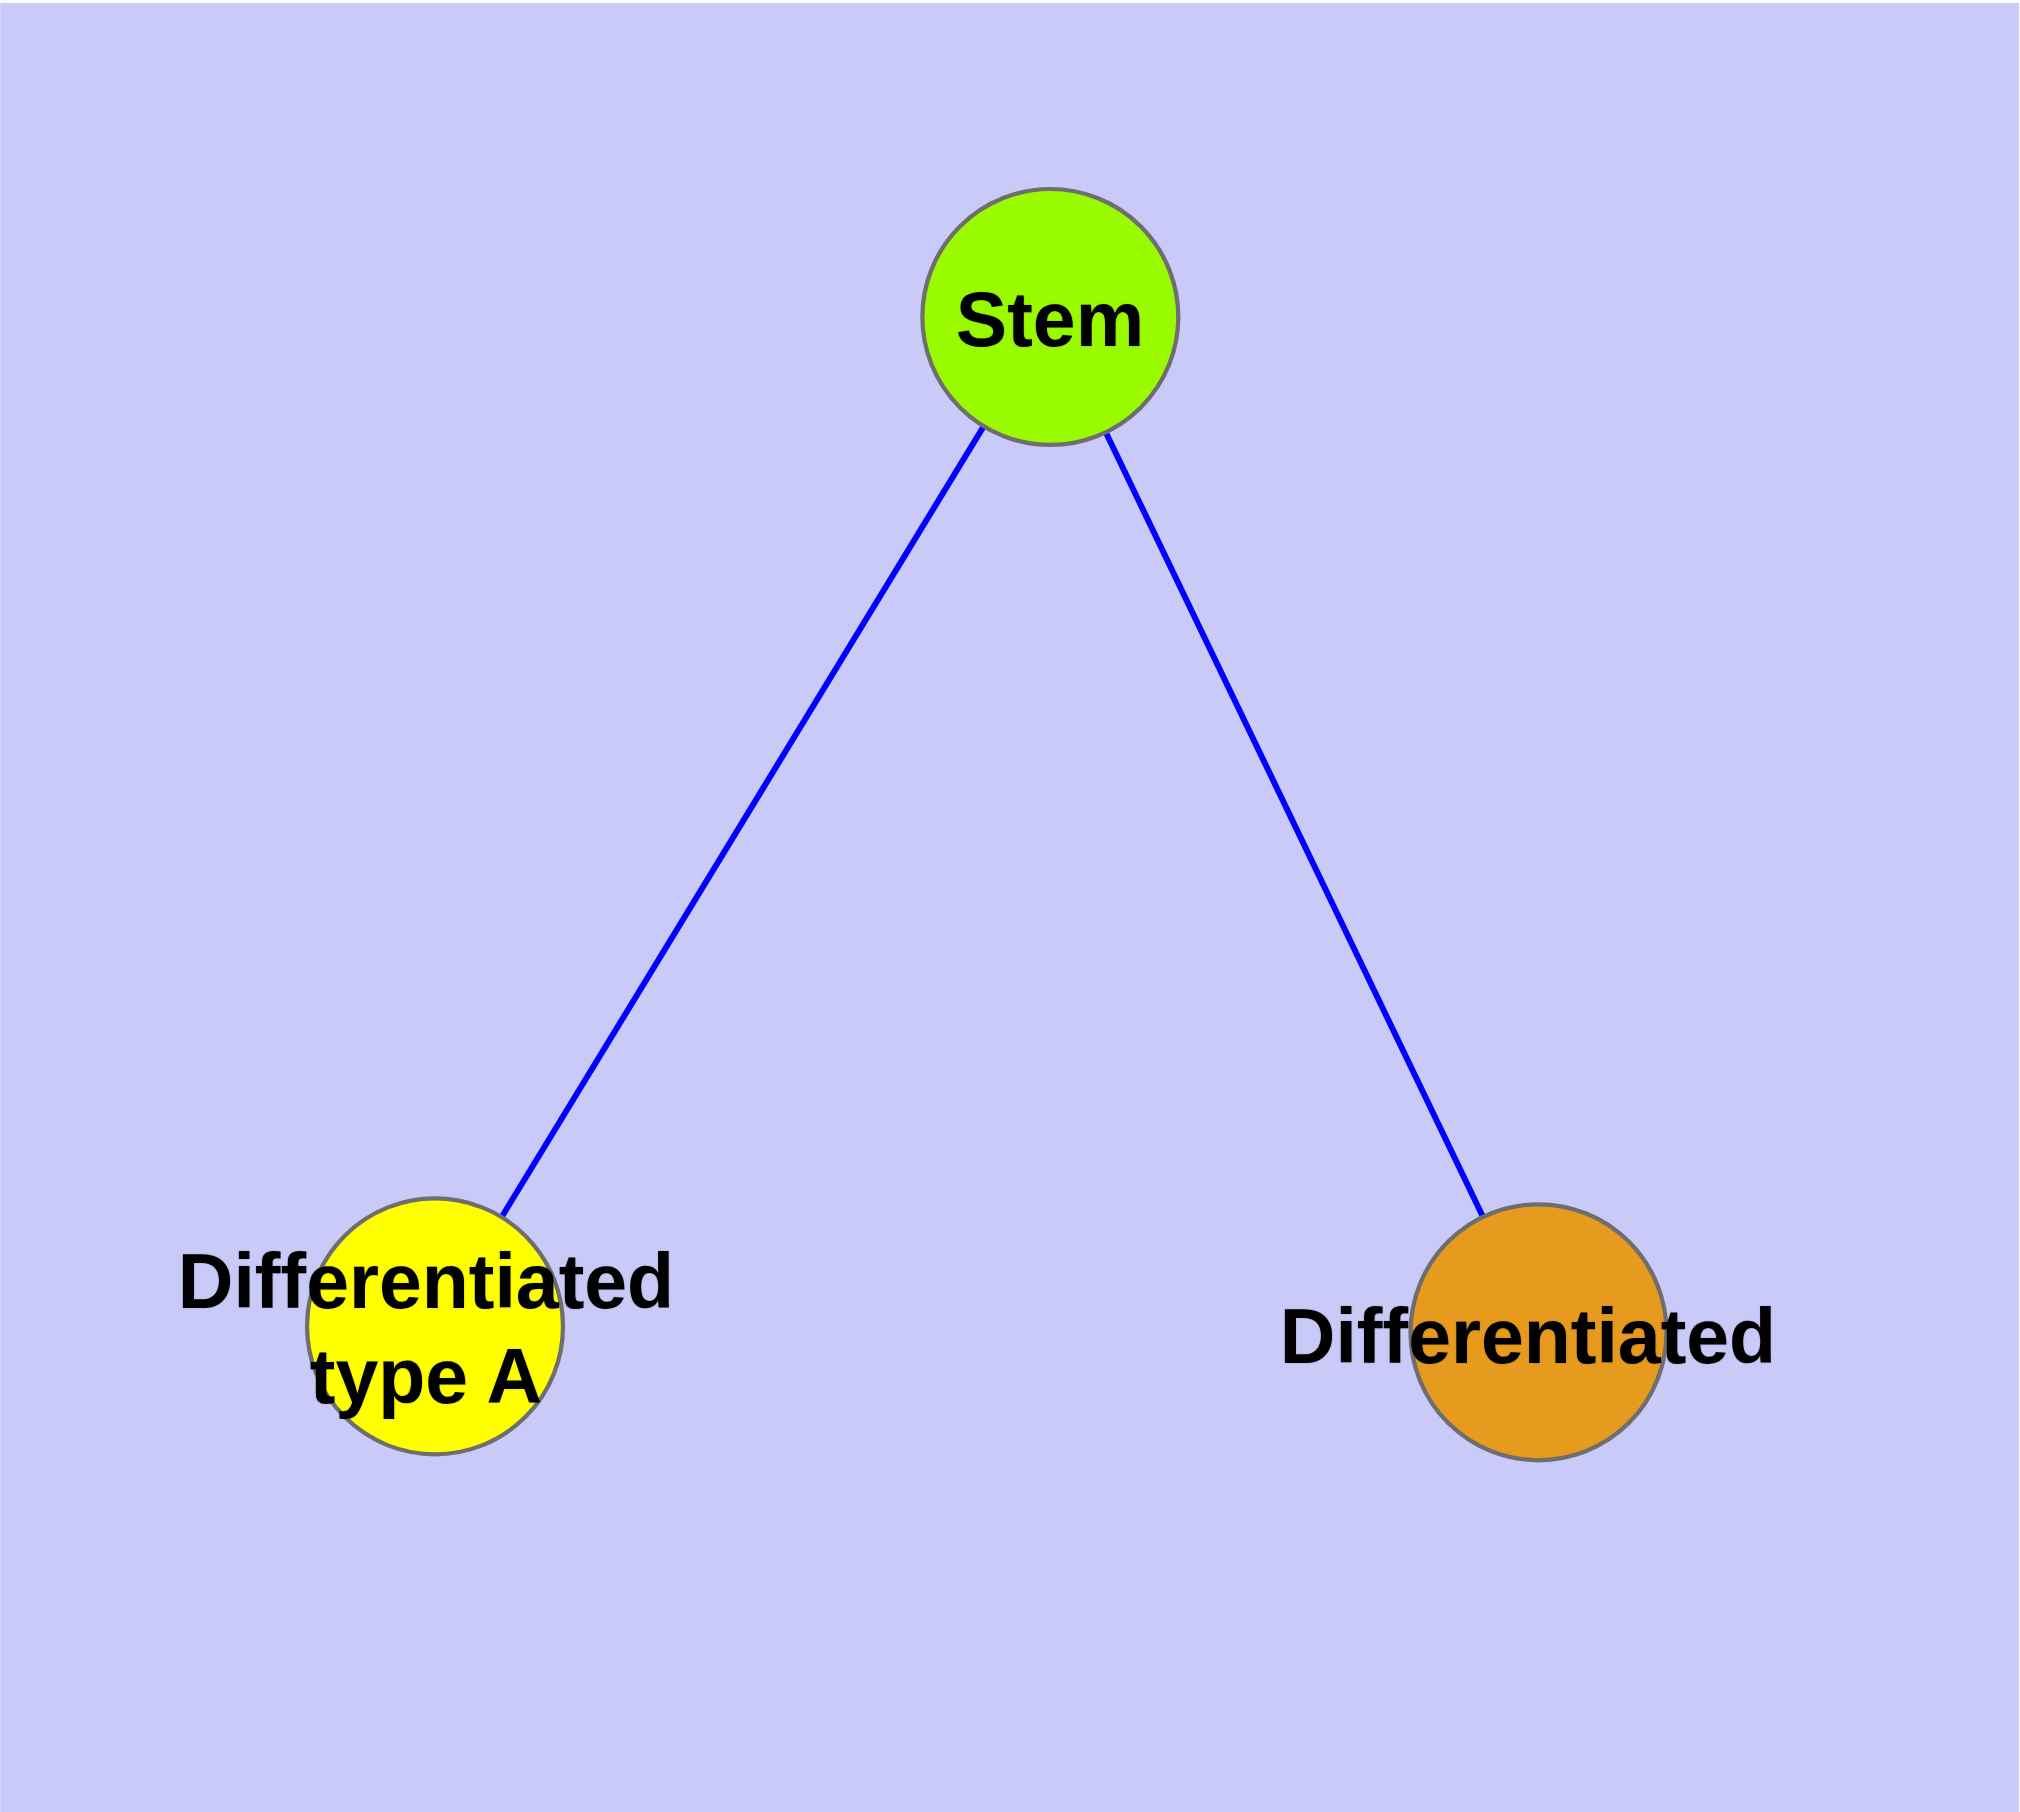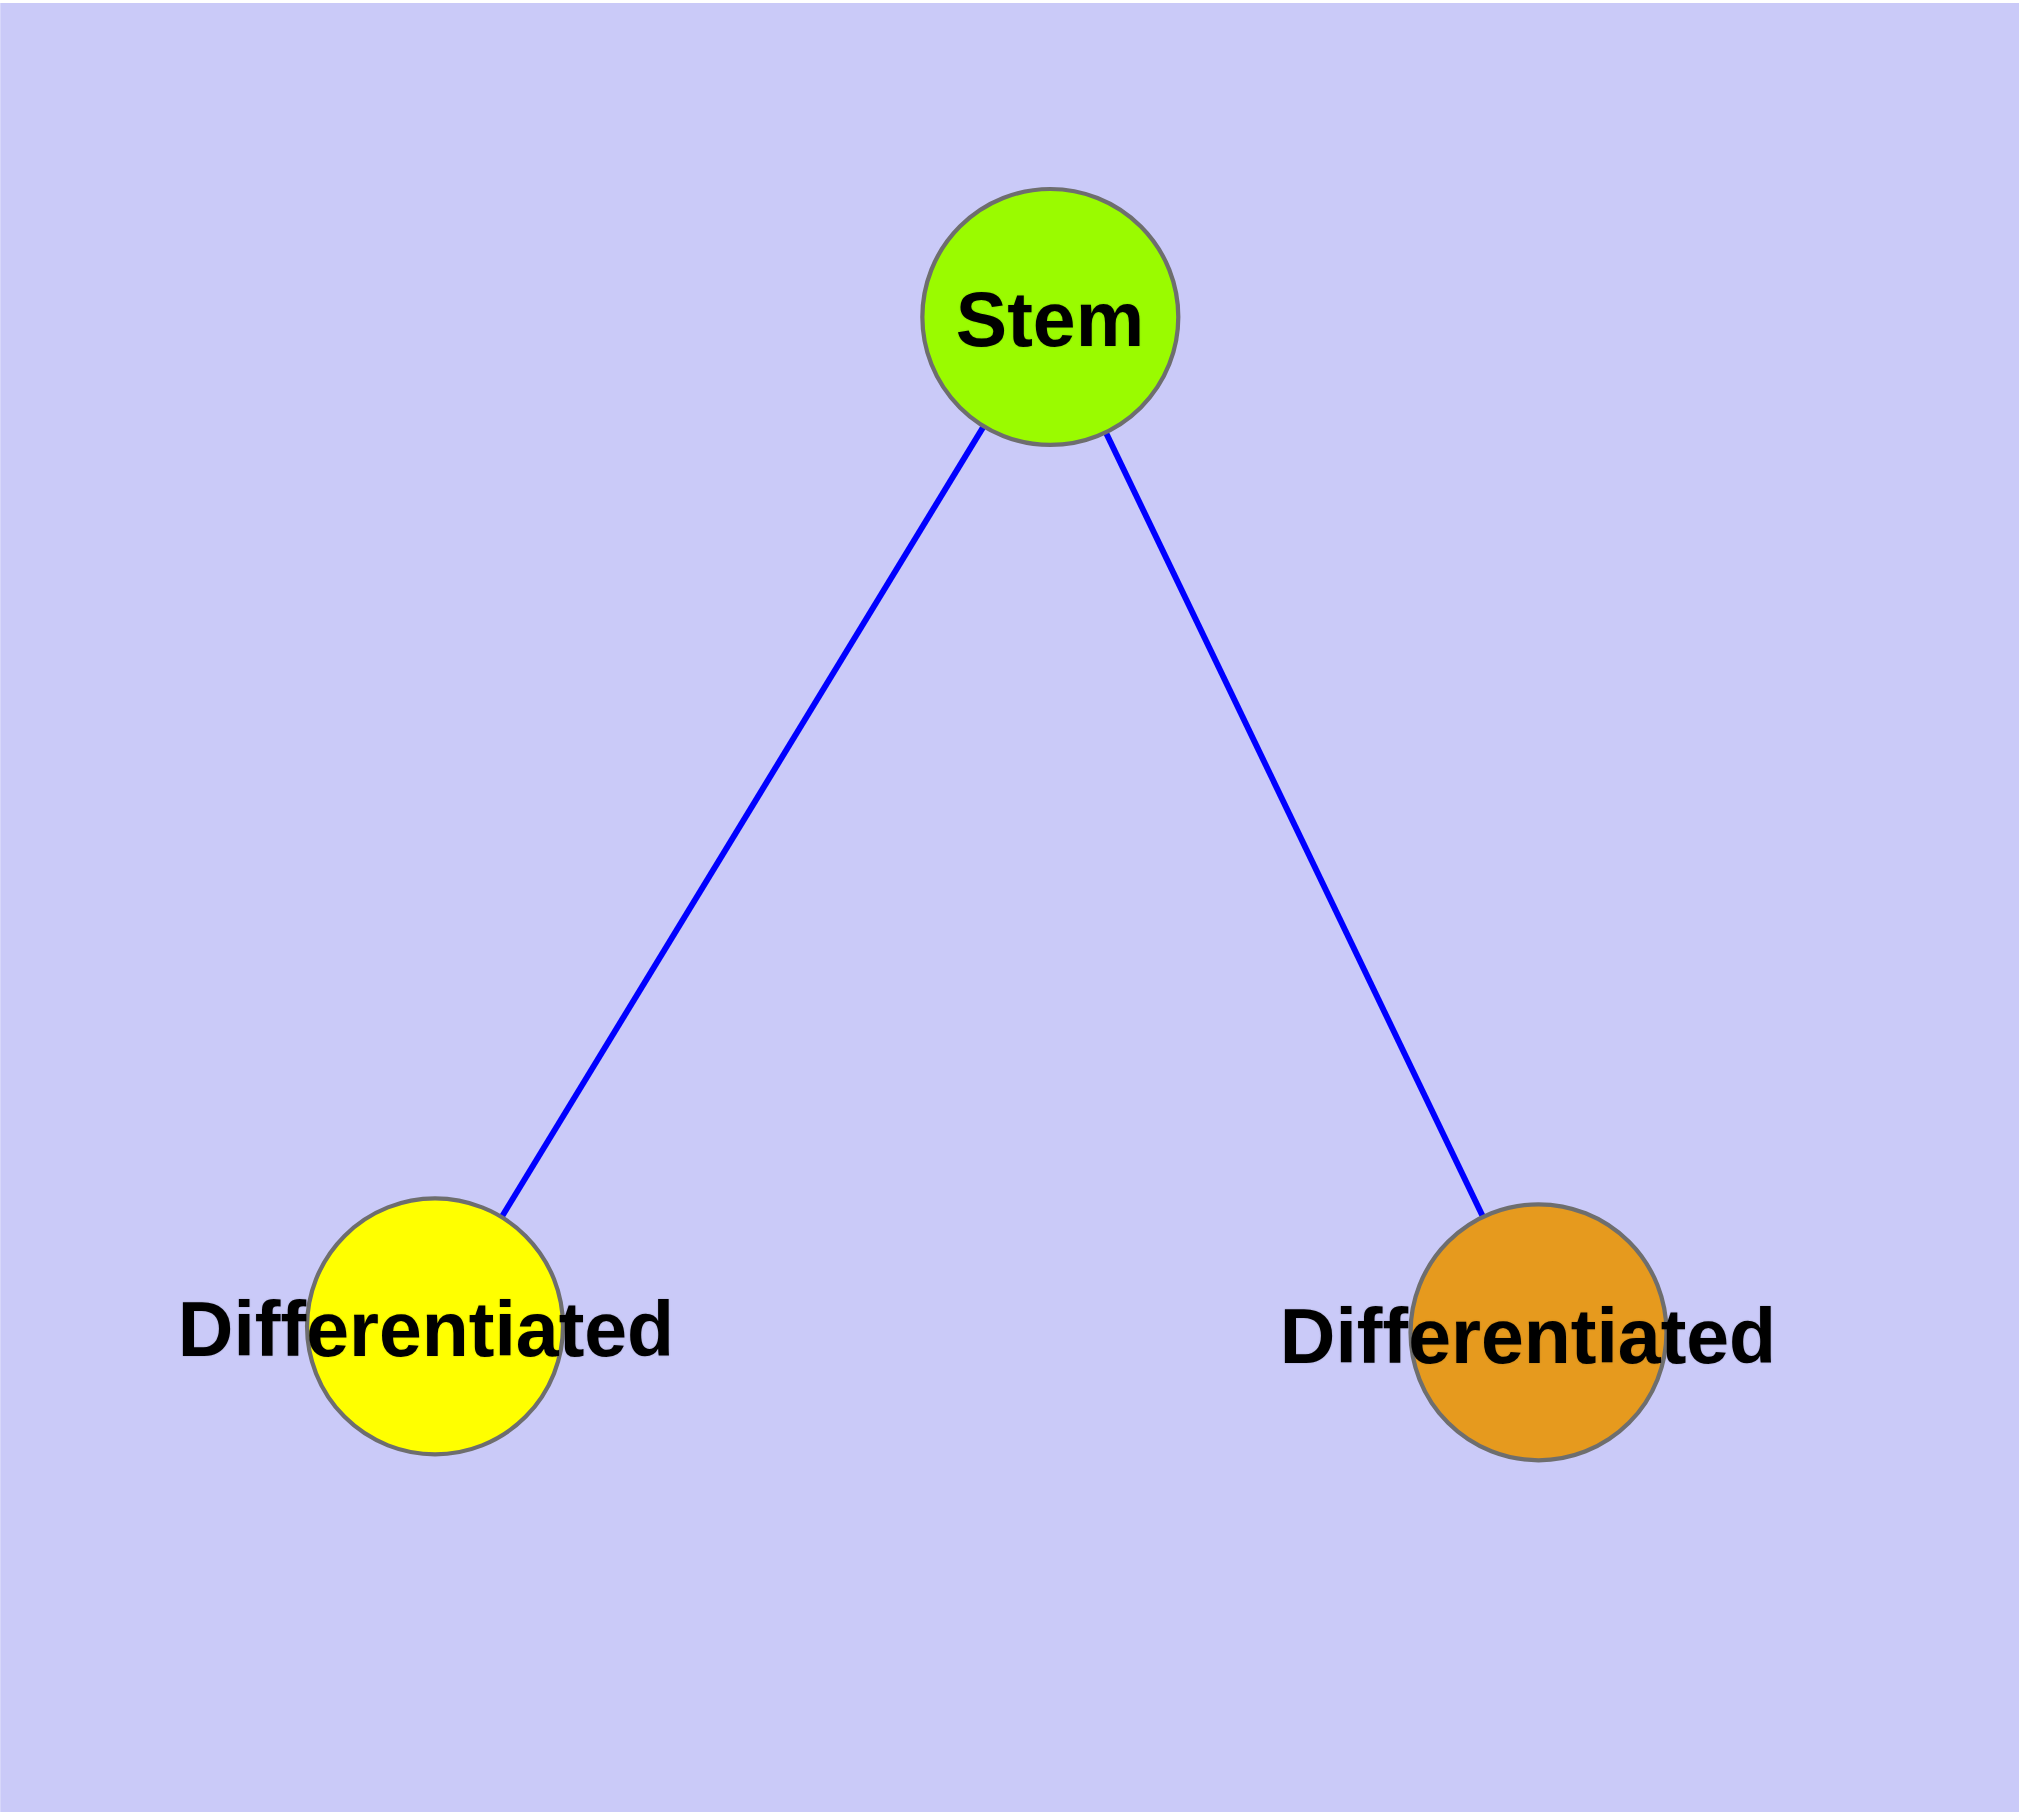--- a/index.html
+++ b/index.html
@@ -72,20 +72,21 @@
 
     <circle cx="1815" cy="1572" r="151" stroke-width="5" fill="#E69A1E" stroke="#6E6E6E"></circle>
   </svg>
 
   <div class="node-label label-stem">
     <span>Stem</span>
   </div>
 
   <div class="node-label label-type-a">
     <span>Differentiated</span>
+    <span>type A</span>
   </div>
 
   <div class="node-label label-type-b">
     <span>Differentiated</span>
   </div>
 
   <div class="margin-strip-top"></div>
   <div class="margin-strip-right"></div>
 
 </div>

